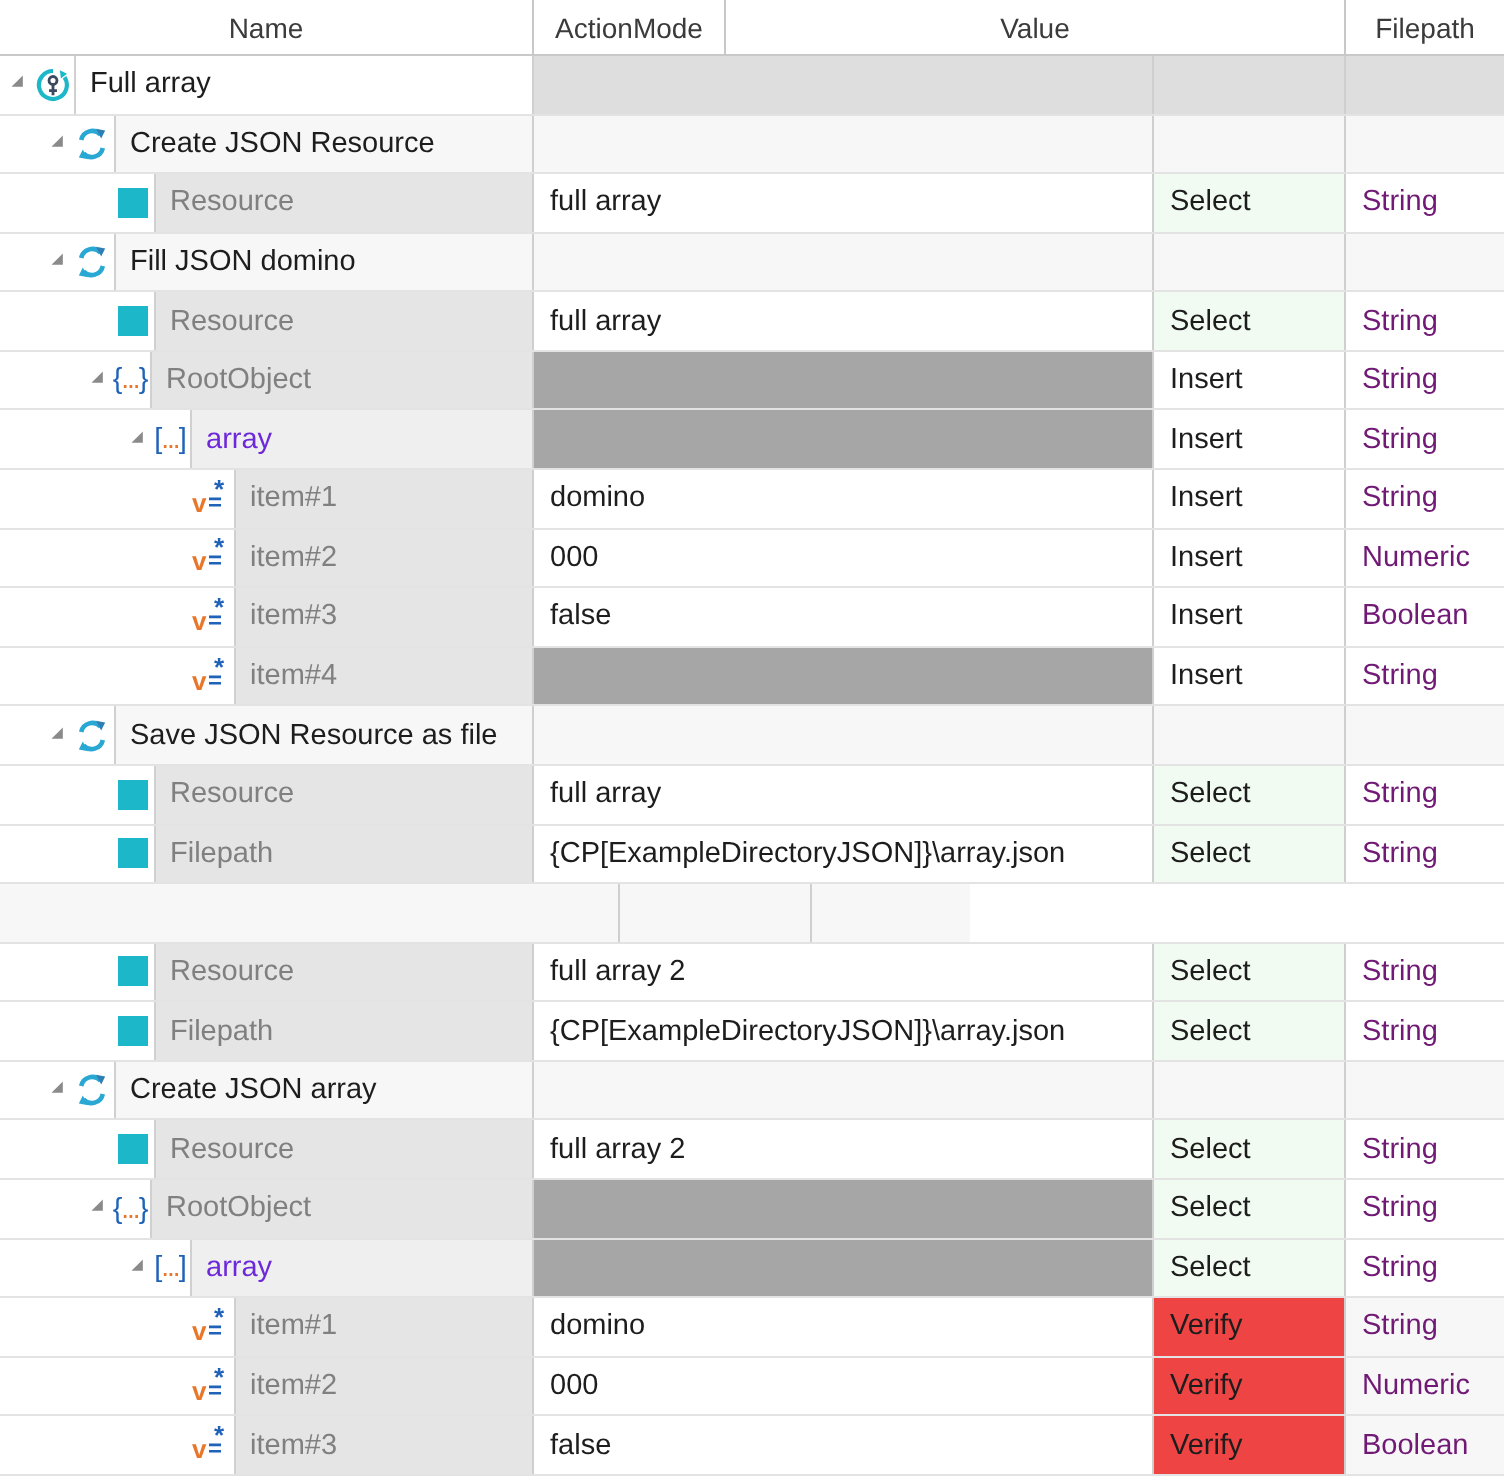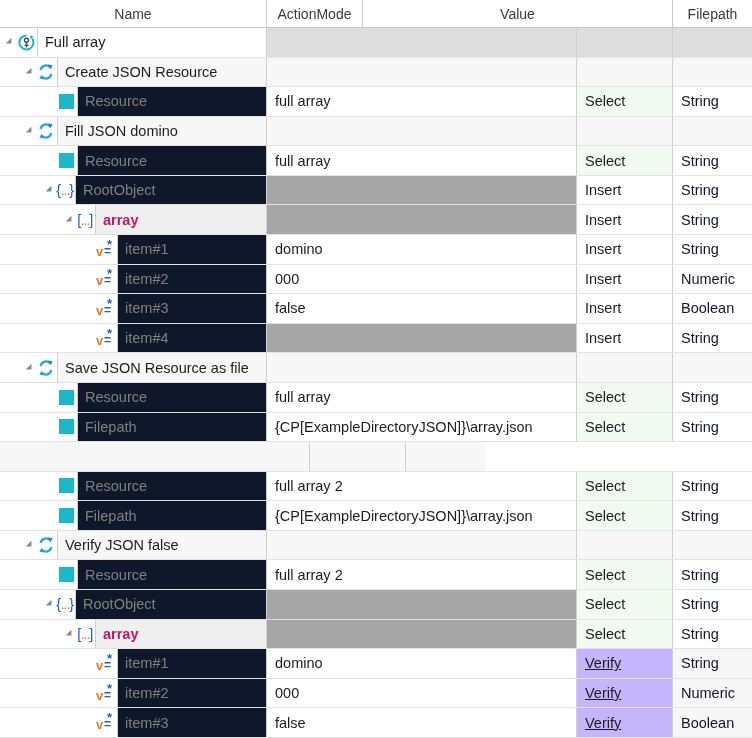--- a/index.html
+++ b/index.html
@@ -67,22 +67,22 @@
     height: 100%;
     display: flex;
     align-items: center;
     flex: 1 1 auto;
     padding-left: 7px;
     border-left: 1px solid #d0d0d0;
     min-width: 0;
   }
   .namebox.plain   { background: #ffffff; color: #1d1d1d; }
   .namebox.sub     { background: #f7f7f7; color: #1d1d1d; }
-  .namebox.leaf    { background: #0f172a; color: #808080; }
-  .namebox.leaf2   { background: #efefef; color: #be185d; font-weight: bold; }
+  .namebox.leaf    { background: #e5e5e5; color: #808080; }
+  .namebox.leaf2   { background: #efefef; color: #6d28d9; }
 
   .indent { flex: 0 0 auto; height: 100%; }
 
   .twisty {
     flex: 0 0 auto;
     width: 11px; height: 100%;
     display: flex; align-items: center; justify-content: center;
   }
   .twisty i {
     display:block;
@@ -158,29 +158,29 @@
 
   
   .cell.action {
     width: 96px;
     padding-left: 8px;
     color: #1d1d1d;
     border-right: 1px solid #cfcfcf;
     background: #ffffff;
   }
   .cell.action.select { background: #f2fbf2; }
-  .cell.action.verify { background: #c4b5fd; text-decoration: underline; }
+  .cell.action.verify { background: #ef4444; }
   .cell.action.lgray  { background: #dedede; }
   .cell.action.faint  { background: #f7f7f7; }
 
   
   .cell.datatype {
     width: 79px;
     padding-left: 8px;
-    color: #0f172a;
+    color: #701a75;
     background: #ffffff;
   }
   .cell.datatype.lgray { background: #dedede; }
   .cell.datatype.faint { background: #f7f7f7; }
   .cell.datatype.alt   { background: #f7f7f7; }
 </style>
 </head>
 <body>
 
 <div id="grid">
@@ -461,21 +461,21 @@
             <i></i>
           </span>
           <span class="icon">
             <svg class="sync-ico" viewBox="0 0 18 18">
               <path d="M3.6 7.0 A5.6 5.6 0 0 1 13.3 4.4" fill="none" stroke="#2aa8d4" stroke-width="2.3"></path>
               <path d="M11.0 1.4 L15.6 2.2 L13.6 6.2 Z" fill="#2f7fb5"></path>
               <path d="M14.4 11.0 A5.6 5.6 0 0 1 4.7 13.6" fill="none" stroke="#2aa8d4" stroke-width="2.3"></path>
               <path d="M7.0 16.6 L2.4 15.8 L4.4 11.8 Z" fill="#2aa8d4"></path>
             </svg>
           </span>
-          <span class="namebox sub">Verify JSON false</span>
+          <span class="namebox sub">Create JSON array</span>
         </div>
         <div class="cell value faint"></div>
         <div class="cell action faint"></div>
         <div class="cell datatype faint"></div>
       </div>
       <div class="row">
         <div class="cell name">
           <span class="indent" style="width: 44px;"></span>
           <span class="twisty empty"></span>
           <span class="icon">

